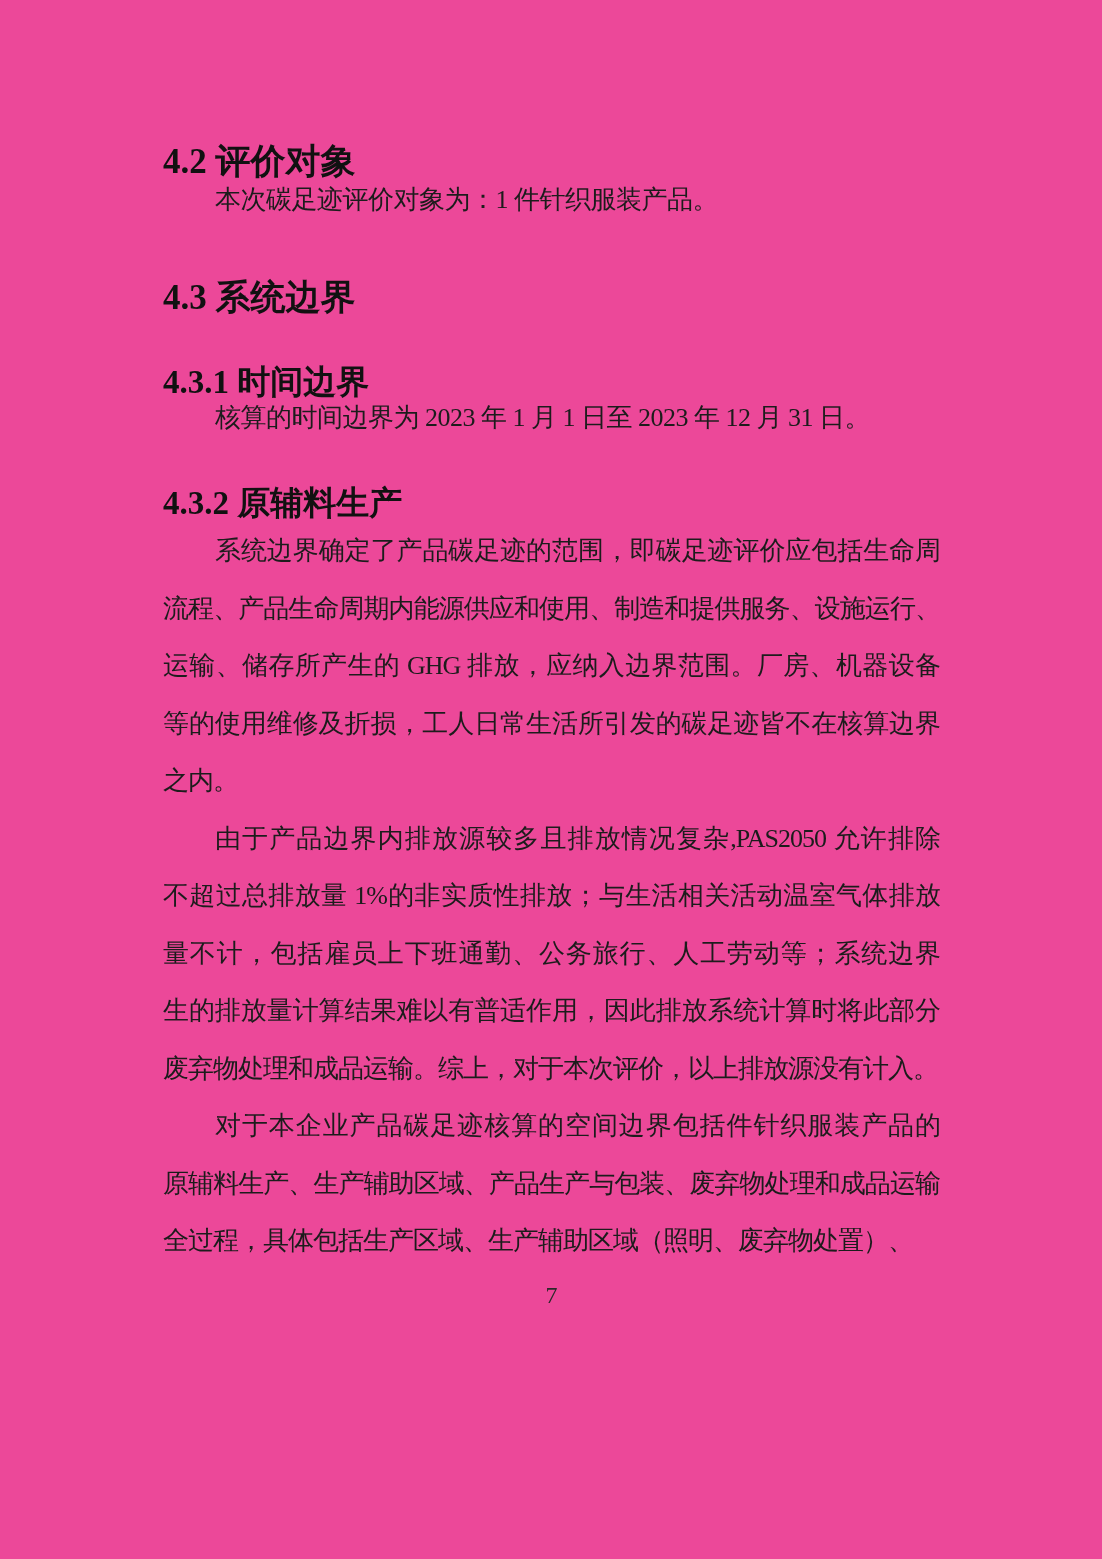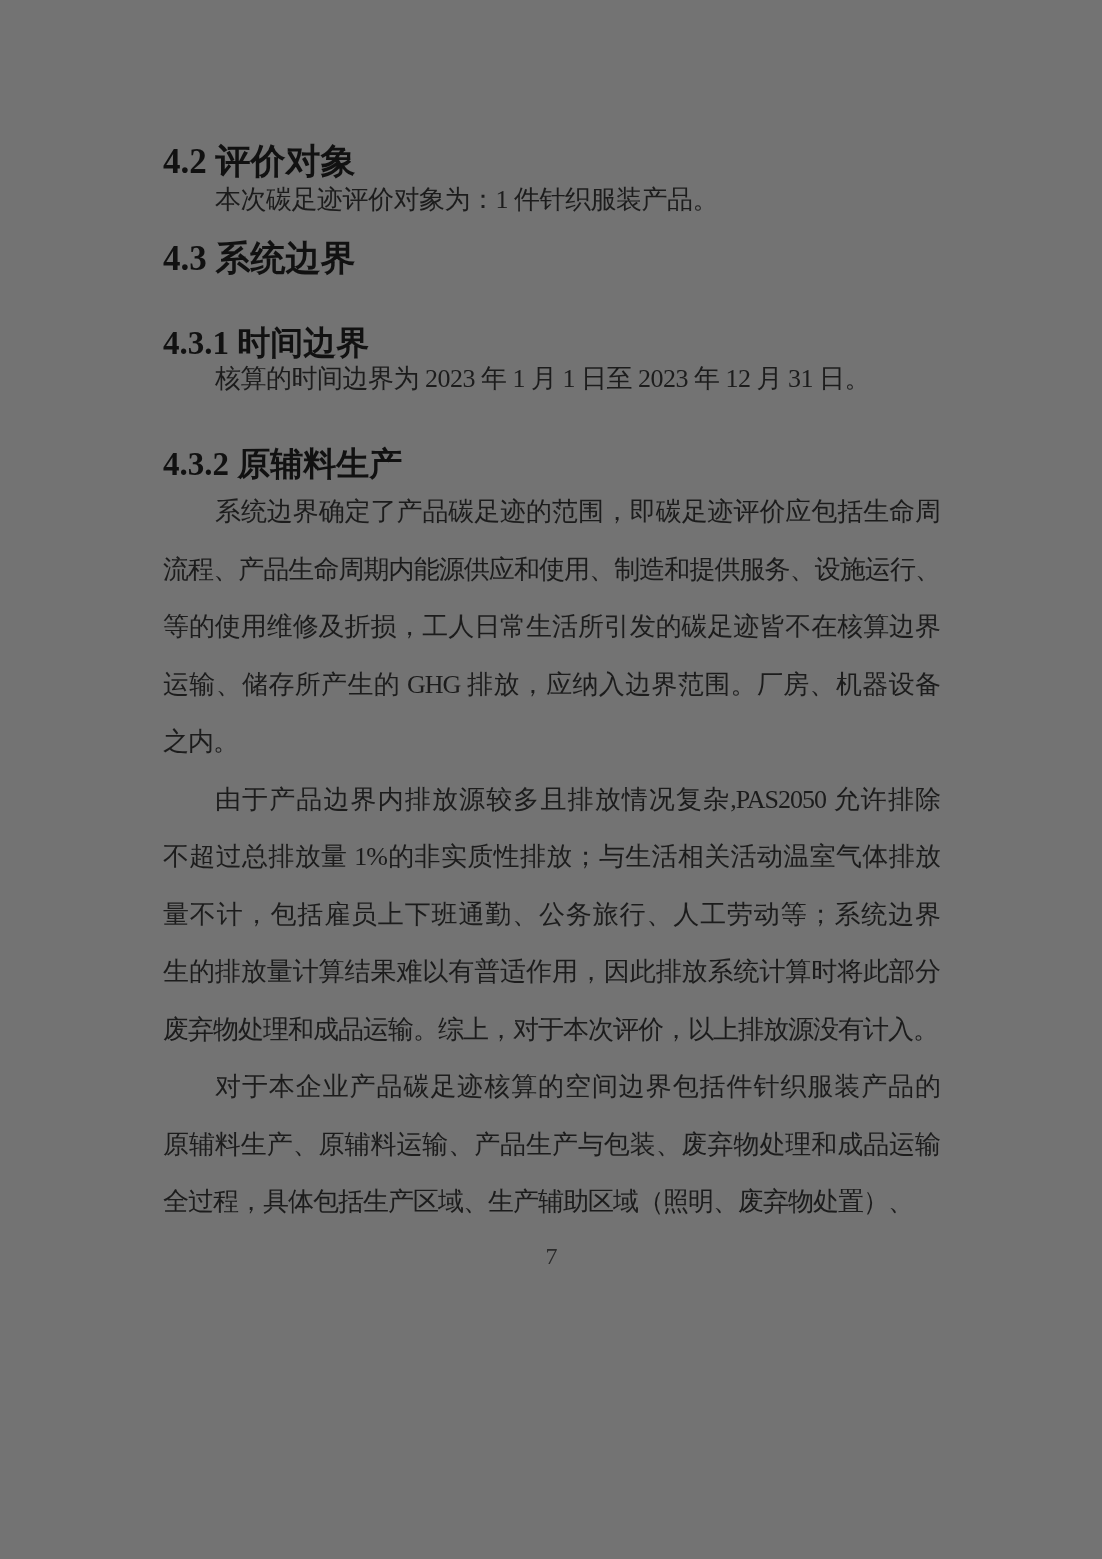--- a/index.html
+++ b/index.html
@@ -11,41 +11,41 @@
     width: 1102px;
     height: 1559px;
     font-family: "Liberation Serif", "DejaVu Serif", serif;
     color: #1c1c1c;
     overflow: hidden;
   }
   .page {
     position: relative;
     width: 1102px;
     height: 1559px;
-    background: #737373;
+    background: #ec4899;
     box-sizing: border-box;
     padding: 141px 162px 0 163px;
   }
   
   .h-major {
     font-size: 35px;
     line-height: 42px;
     font-weight: bold;
     color: #111111;
     margin: 0;
   }
   .h-minor {
     font-size: 33px;
     line-height: 38px;
     font-weight: bold;
     color: #111111;
     margin: 0;
   }
   .mt-p42  { margin-top: 41px; }
-  .mt-h43  { margin-top: 21px; }
+  .mt-h43  { margin-top: 60px; }
   .mt-h431 { margin-top: 44px; }
   .mt-p431 { margin-top: 28px; }
   .mt-h432 { margin-top: 49px; }
   .mt-paraA{ margin-top: 17px; }
 
   
   .p-single {
     font-size: 26px;
     line-height: 34px;
     letter-spacing: -0.5px;
@@ -94,34 +94,34 @@
 
   <h3 class="h-minor mt-h431">4.3.1 时间边界</h3>
 
   <p class="p-single mt-p431">核算的时间边界为 2023 年 1 月 1 日至 2023 年 12 月 31 日。</p>
 
   <h3 class="h-minor mt-h432">4.3.2 原辅料生产</h3>
 
   <div class="para mt-paraA">
       <div class="line">系统边界确定了产品碳足迹的范围，即碳足迹评价应包括生命周</div>
       <div class="line">流程、产品生命周期内能源供应和使用、制造和提供服务、设施运行、</div>
+      <div class="line">运输、储存所产生的 GHG 排放，应纳入边界范围。厂房、机器设备</div>
       <div class="line">等的使用维修及折损，工人日常生活所引发的碳足迹皆不在核算边界</div>
-      <div class="line">运输、储存所产生的 GHG 排放，应纳入边界范围。厂房、机器设备</div>
       <div class="line end">之内。</div>
     </div>
 
   <div class="para">
       <div class="line">由于产品边界内排放源较多且排放情况复杂,PAS2050 允许排除</div>
       <div class="line">不超过总排放量 1%的非实质性排放；与生活相关活动温室气体排放</div>
       <div class="line">量不计，包括雇员上下班通勤、公务旅行、人工劳动等；系统边界</div>
       <div class="line">生的排放量计算结果难以有普适作用，因此排放系统计算时将此部分</div>
       <div class="line end">废弃物处理和成品运输。综上，对于本次评价，以上排放源没有计入。</div>
     </div>
 
   <div class="para">
       <div class="line">对于本企业产品碳足迹核算的空间边界包括件针织服装产品的</div>
-      <div class="line">原辅料生产、原辅料运输、产品生产与包装、废弃物处理和成品运输</div>
+      <div class="line">原辅料生产、生产辅助区域、产品生产与包装、废弃物处理和成品运输</div>
       <div class="line end">全过程，具体包括生产区域、生产辅助区域（照明、废弃物处置）、</div>
     </div>
 
   <div class="page-number">7</div>
 
 </div>
 
 </body></html>

